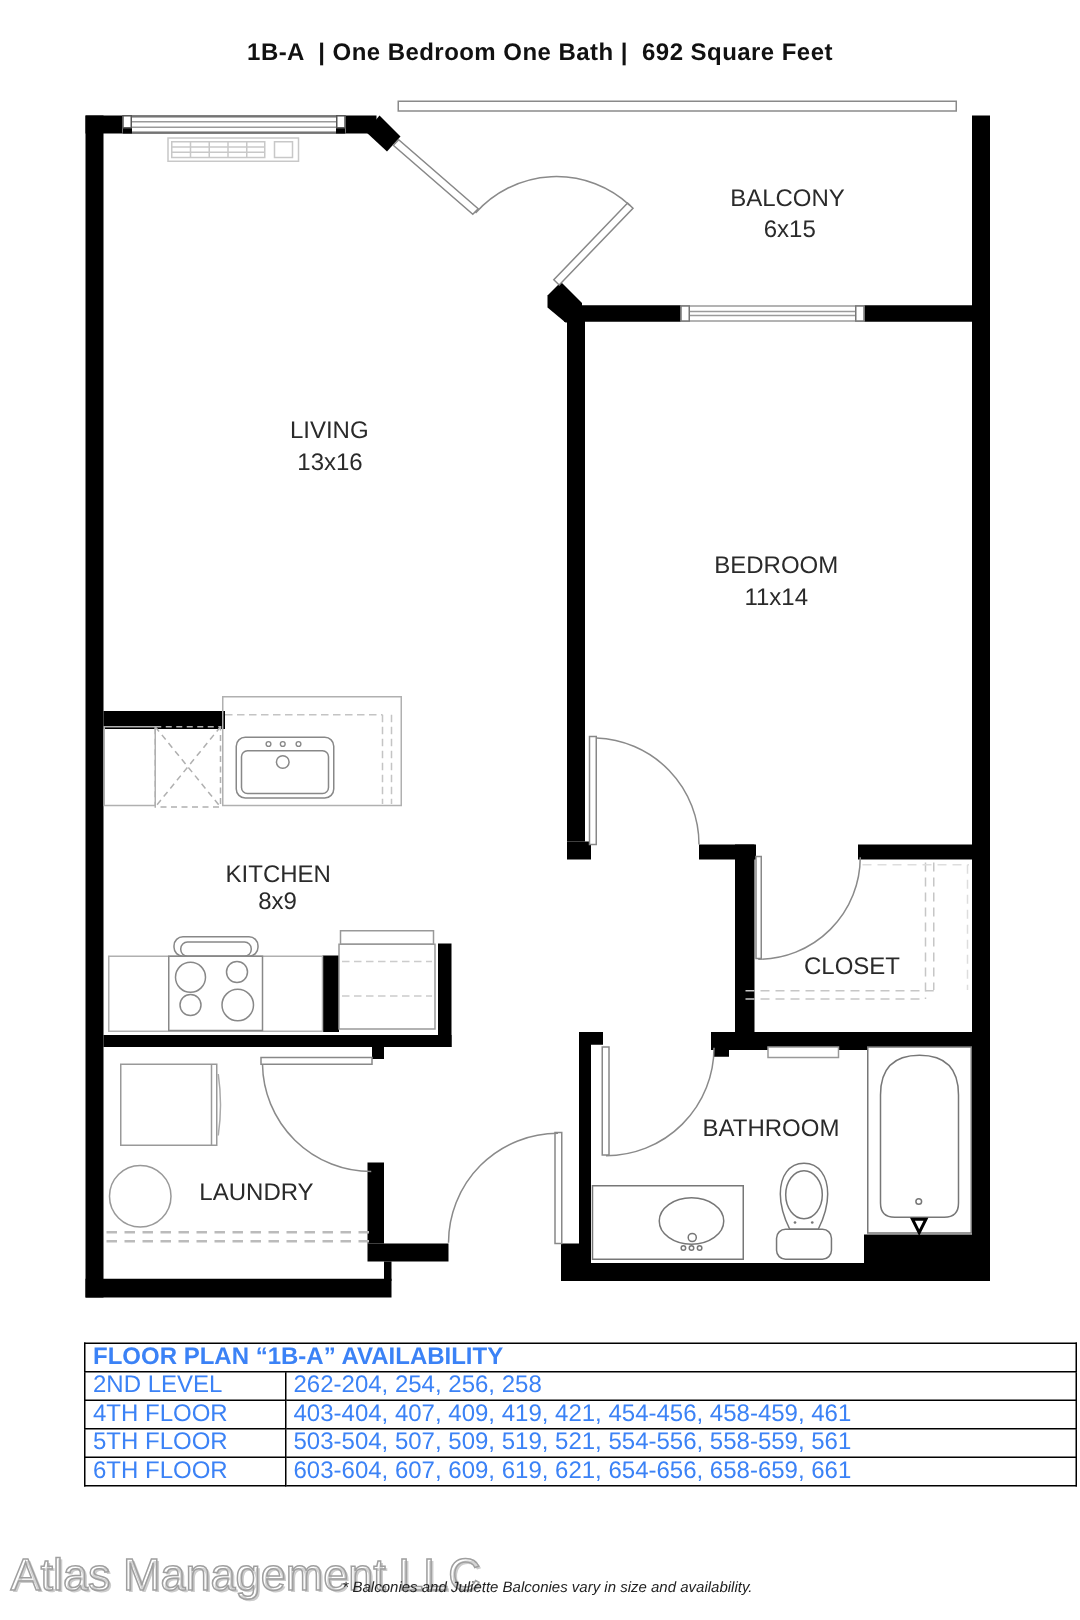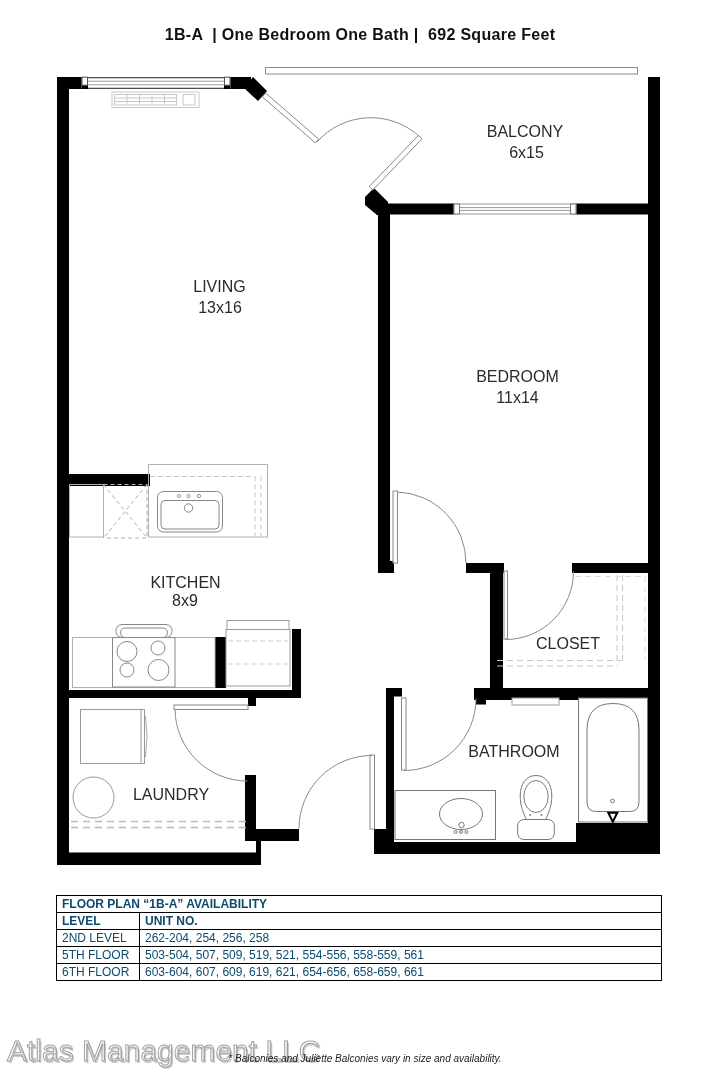--- a/index.html
+++ b/index.html
@@ -1,21 +1,21 @@
 <!DOCTYPE html>
 <html><head>
 <meta charset="utf-8">
 <style>
   html,body{margin:0;padding:0;width:720px;height:1080px;background:#fff;
     font-family:"Liberation Sans", sans-serif;}
   #page{position:relative;width:720px;height:1080px;overflow:hidden;border-radius:30px;}
   svg{position:absolute;left:0;top:0;}
   .lbl{font-family:"Liberation Sans", sans-serif;fill:#2a2a2a;font-size:16px;letter-spacing:0px;}
-  #tbl{position:absolute;left:56px;top:895px;width:606px;border-collapse:collapse;
-       font-size:12px;color:#0c4a6e;}
+  #tbl{position:absolute;left:56px;top:895px;width:662px;border-collapse:collapse;
+       font-size:16px;color:#3b82f6;}
   #tbl td{border:1px solid #000;height:16px;padding:0 0 0 5px;vertical-align:middle;
        white-space:nowrap;}
   #tbl .b{font-weight:bold;}
   #wm{position:absolute;left:7px;top:1036px;width:720px;font-size:30px;line-height:1;
       color:rgba(255,255,255,0.15);-webkit-text-stroke:1px #9f9f9f;letter-spacing:0px;
       text-shadow:1.5px 1.5px 0 #cccccc;}
   #fn{position:absolute;left:0;top:1053px;width:730px;text-align:center;font-style:italic;
       font-size:10px;color:#222;}
 </style>
 </head>
@@ -277,26 +277,26 @@
 <div id="wm">Atlas Management LLC</div>
 
 <div id="fn">* Balconies and Juliette Balconies vary in size and availability.</div>
 
 <table id="tbl">
   <tbody>
         <tr>
           <td colspan="2" class="b">FLOOR PLAN “1B-A” AVAILABILITY</td>
         </tr>
   <tr>
-          <td class="b" style="width:77px">LEVEL</td>
-          <td class="b">UNIT NO.</td>
-        </tr>
-  <tr>
           <td>2ND LEVEL</td>
           <td>262-204, 254, 256, 258</td>
+        </tr>
+  <tr>
+          <td>4TH FLOOR</td>
+          <td>403-404, 407, 409, 419, 421, 454-456, 458-459, 461</td>
         </tr>
   <tr>
           <td>5TH FLOOR</td>
           <td>503-504, 507, 509, 519, 521, 554-556, 558-559, 561</td>
         </tr>
   <tr>
           <td>6TH FLOOR</td>
           <td>603-604, 607, 609, 619, 621, 654-656, 658-659, 661</td>
         </tr>
 </tbody>

